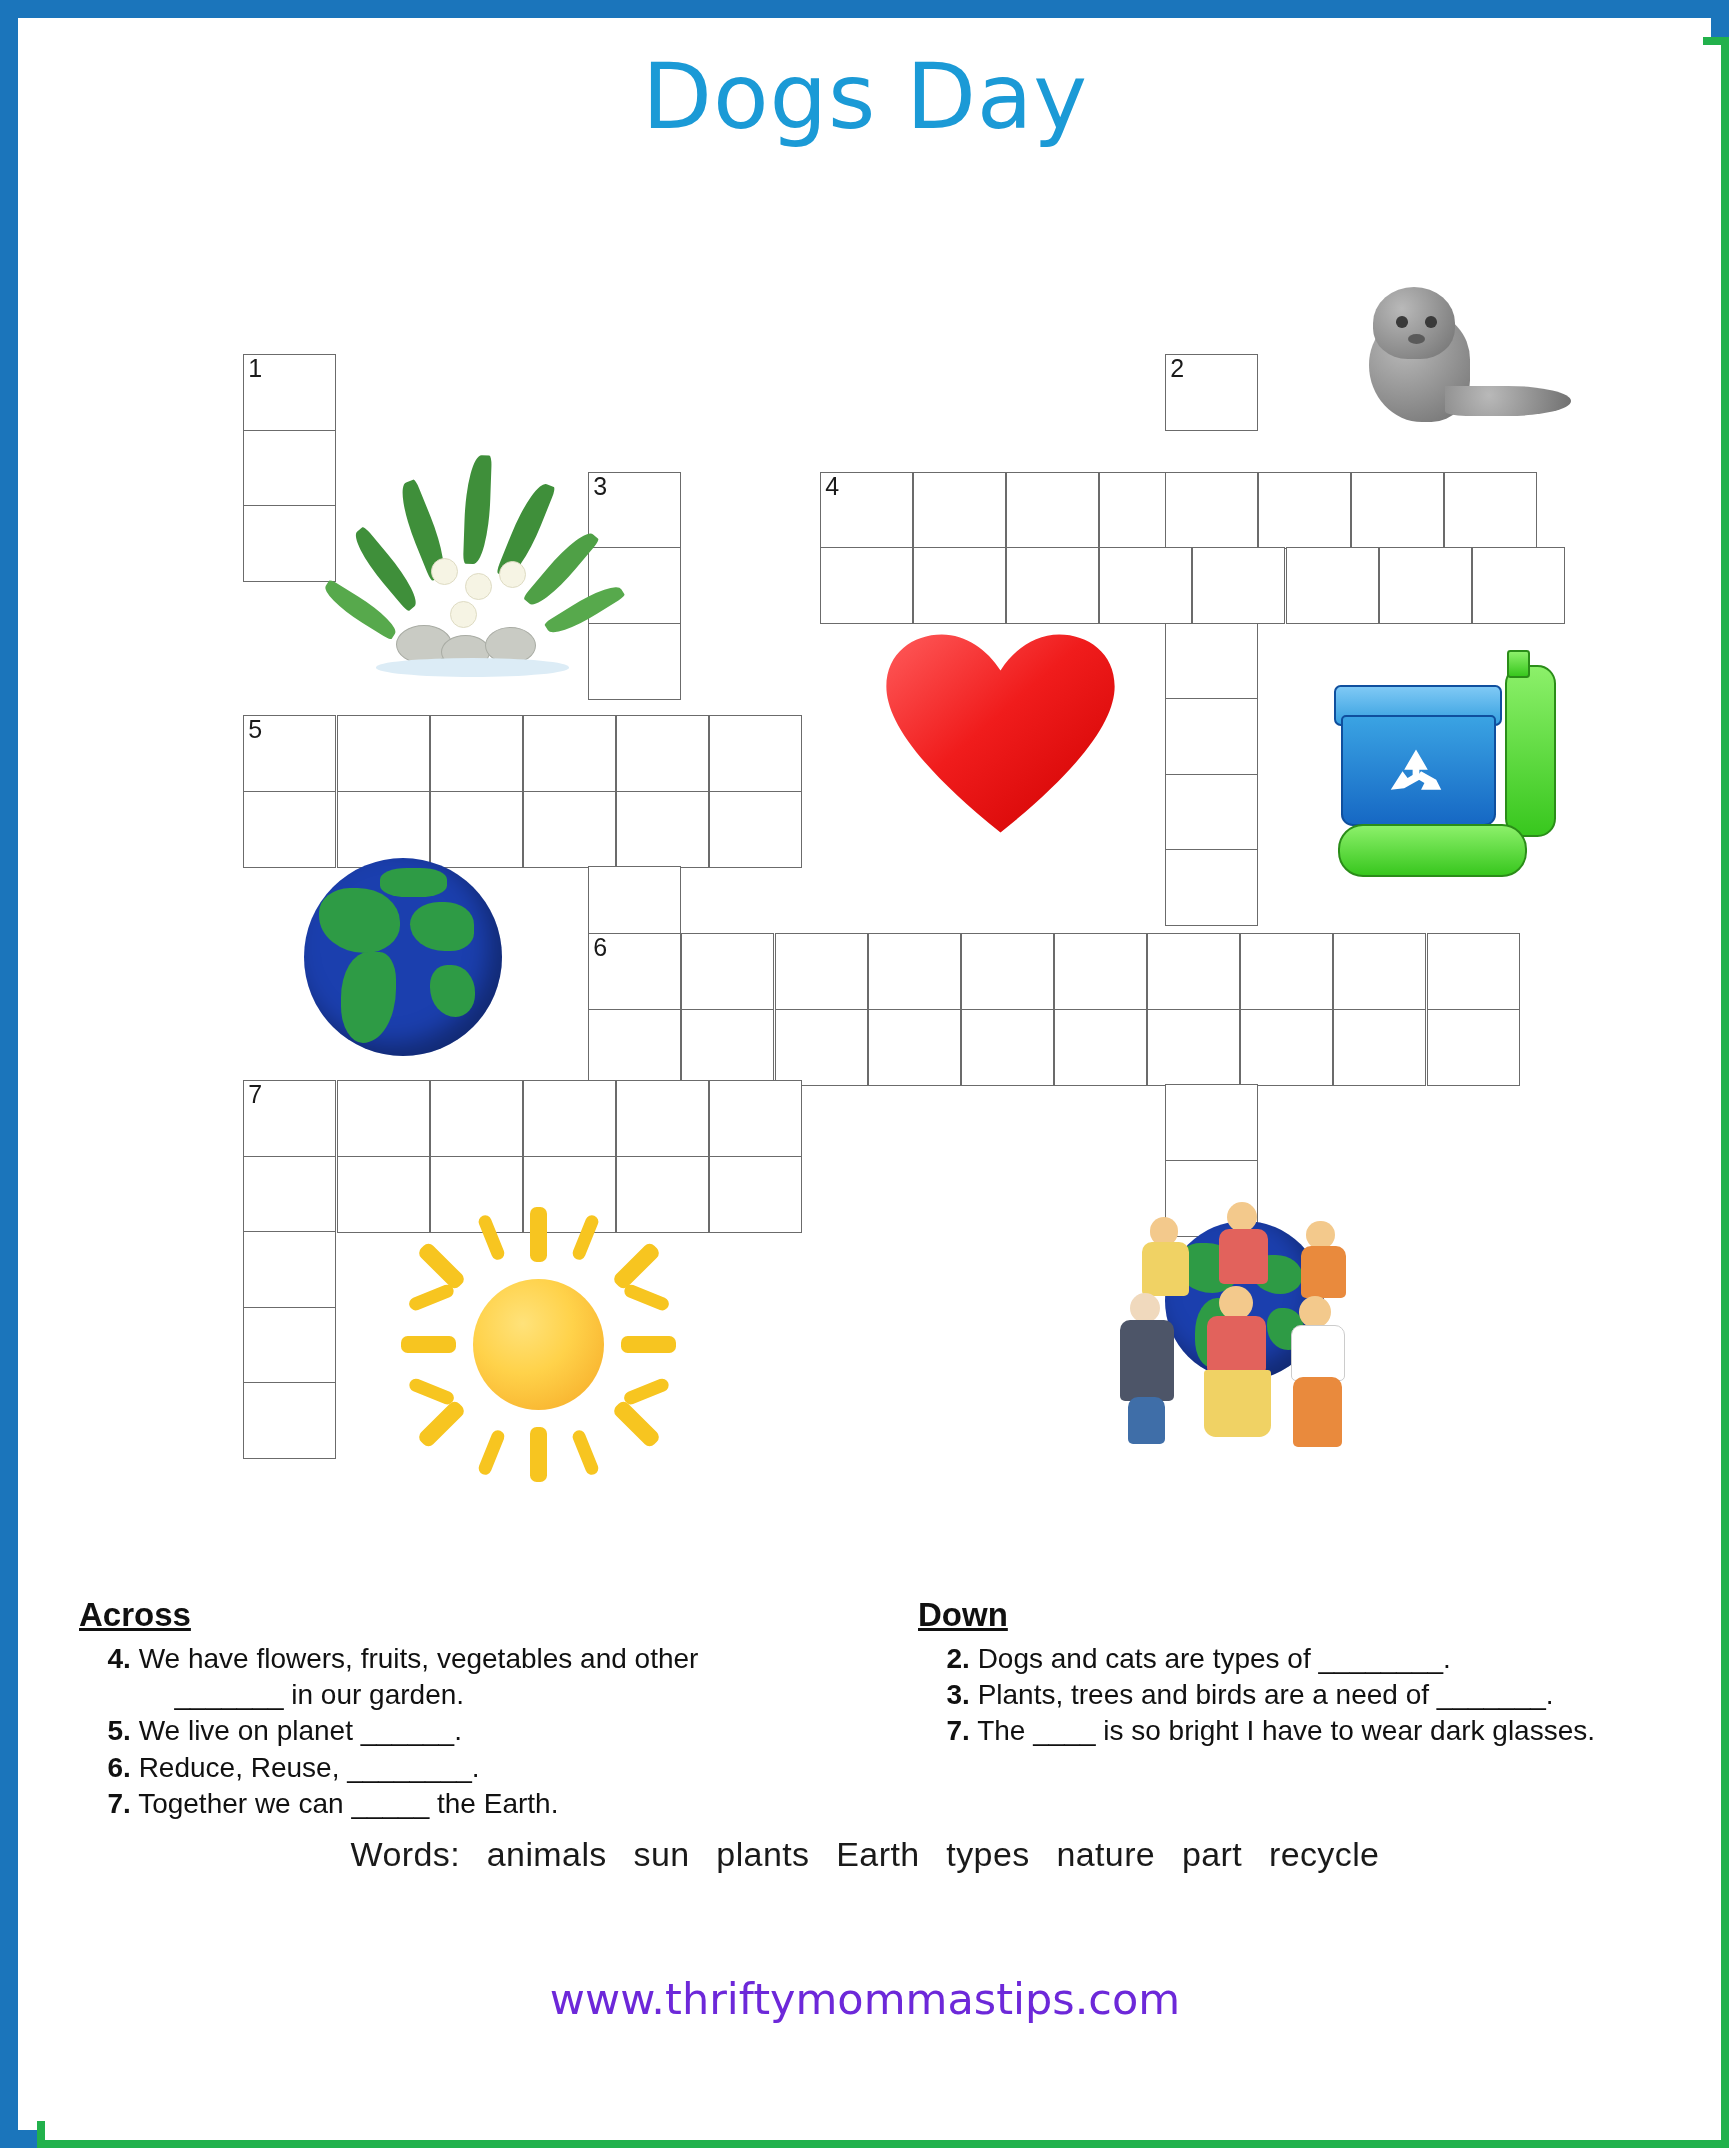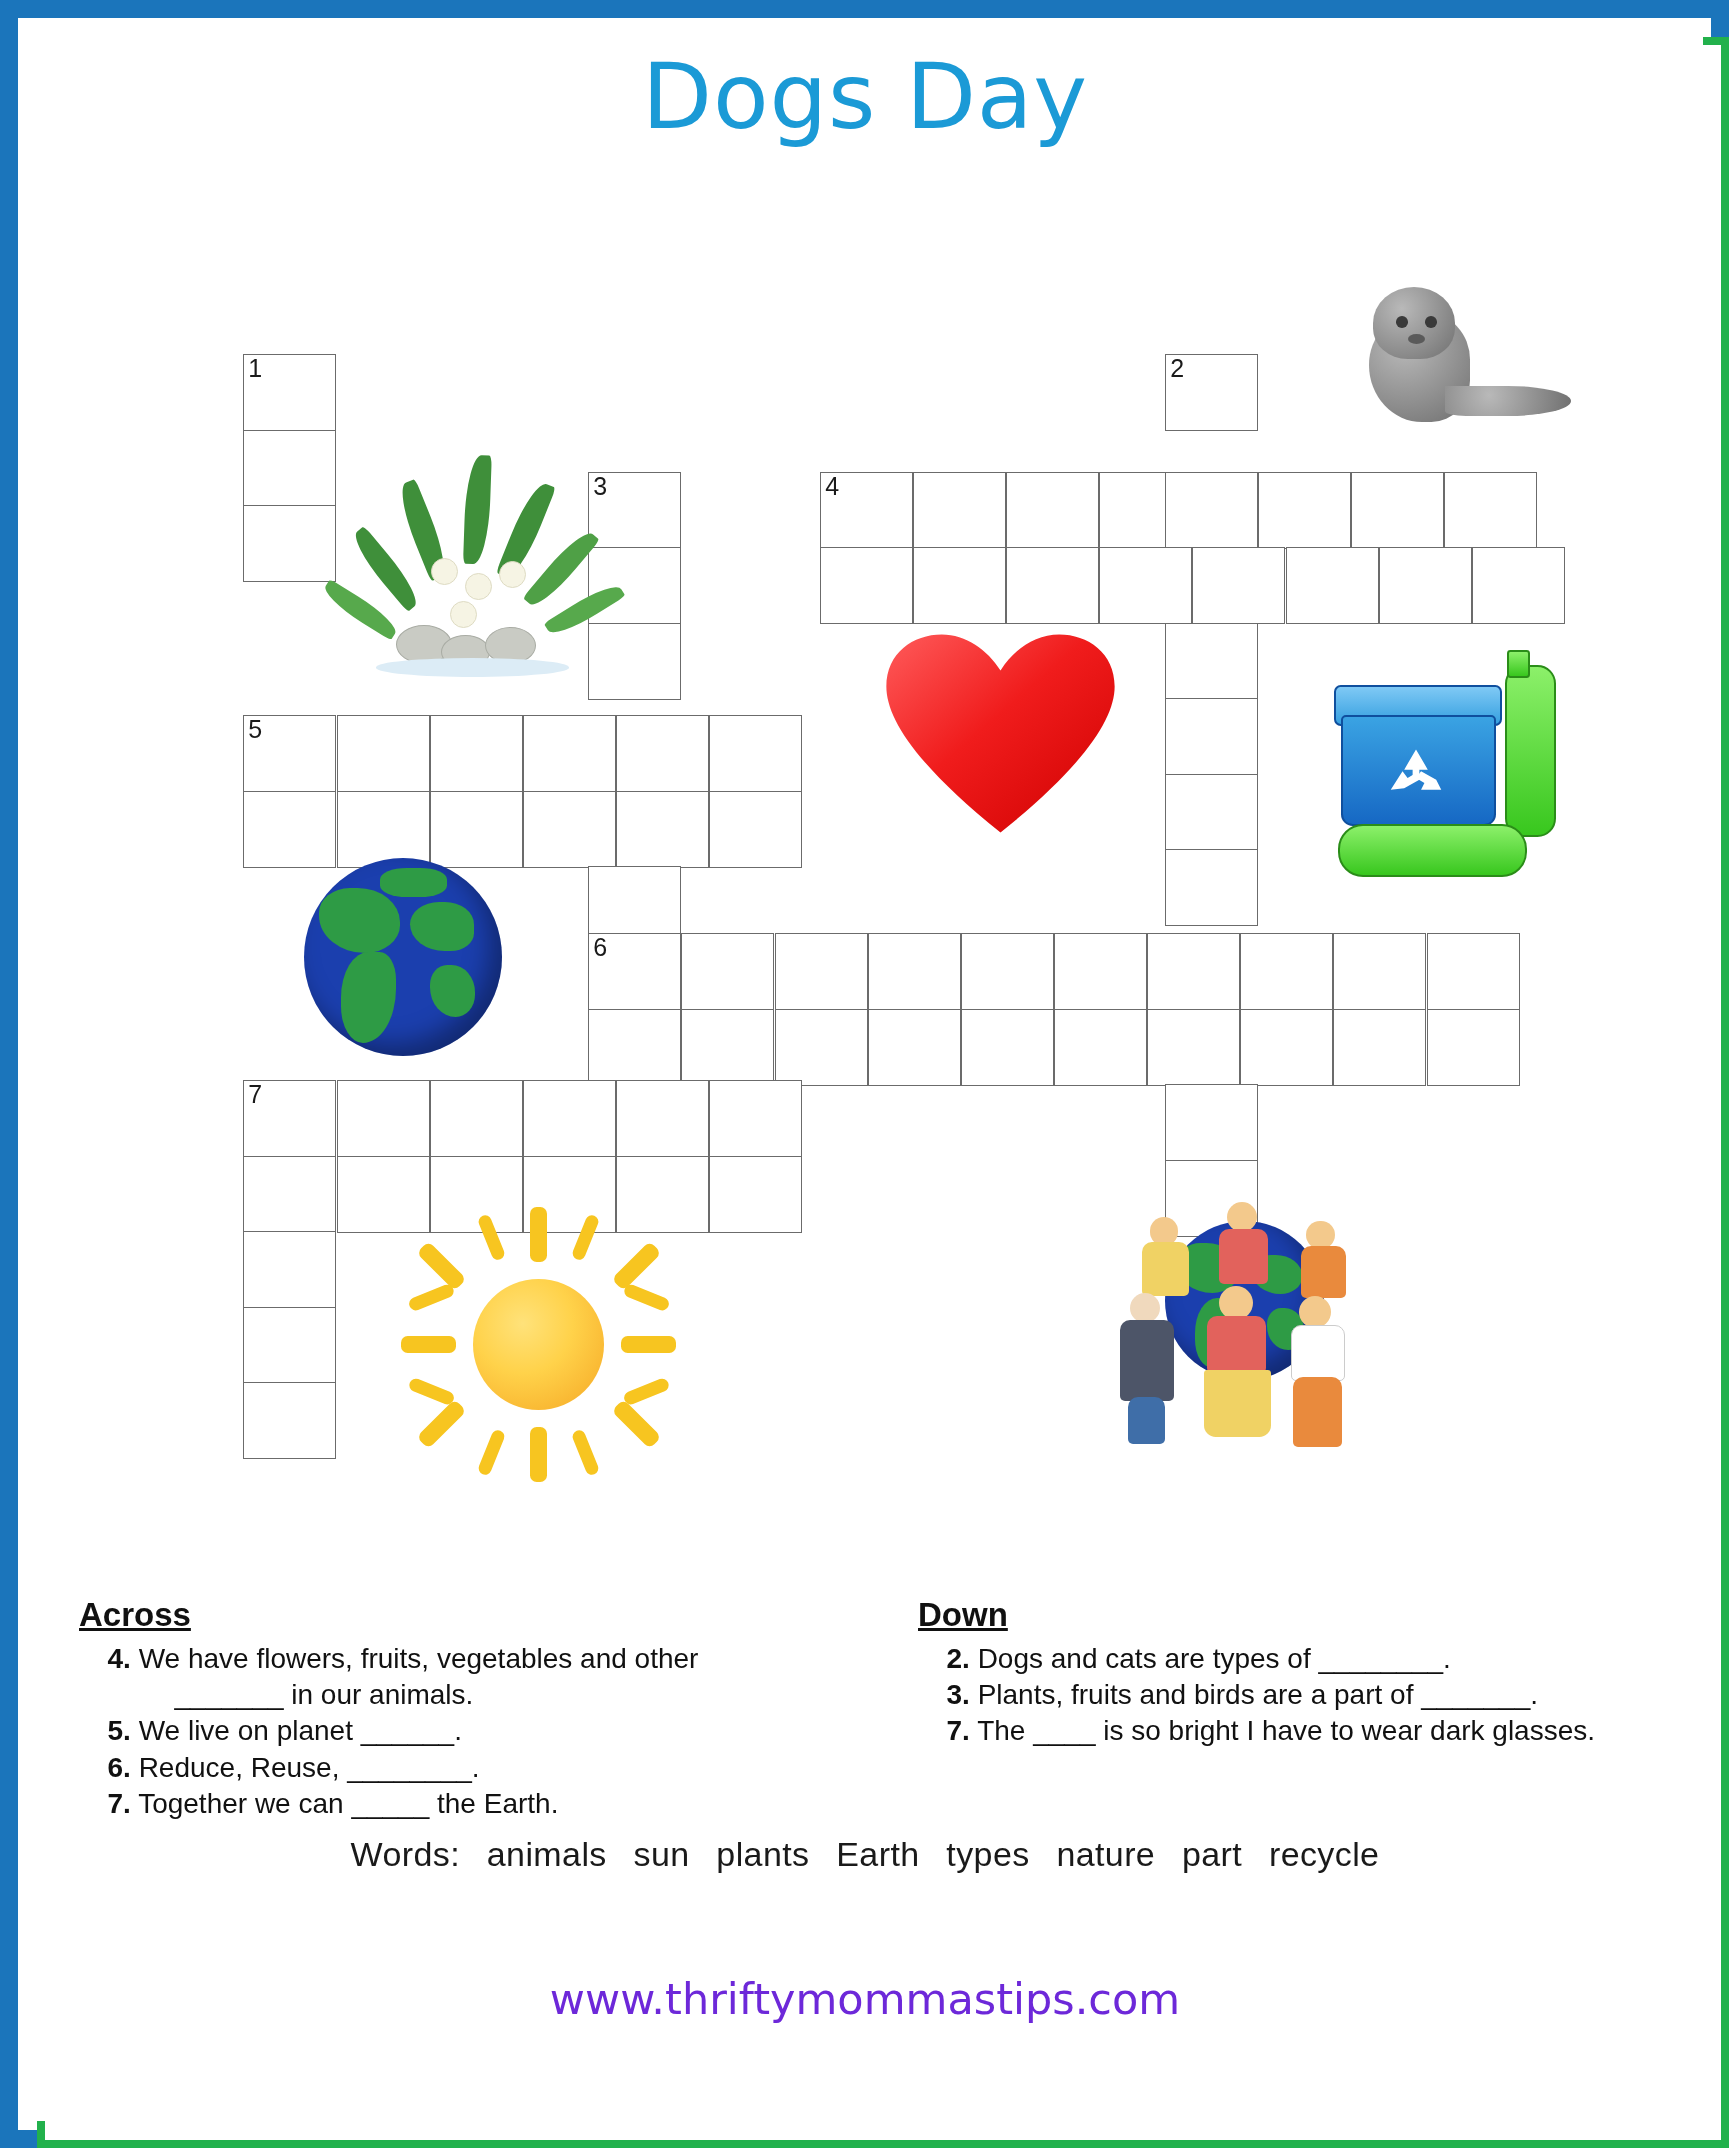--- a/index.html
+++ b/index.html
@@ -454,21 +454,21 @@
   </div>
 
   <div id="clues">
 
     <div class="clue-col" id="col-across">
       <div class="clue-head">Across</div>
       <ul class="clue-list">
         <li class="clue-item">
           <span class="n">4.</span>
           <span>We have flowers, fruits, vegetables and other</span>
-          <span class="cont">_______  in our animals.</span>
+          <span class="cont">_______  in our garden.</span>
         </li>
         <li class="clue-item">
           <span class="n">5.</span>
           <span>We live on planet ______.</span>
         </li>
         <li class="clue-item">
           <span class="n">6.</span>
           <span>Reduce, Reuse, ________.</span>
         </li>
         <li class="clue-item">
@@ -480,21 +480,21 @@
 
     <div class="clue-col" id="col-down">
       <div class="clue-head">Down</div>
       <ul class="clue-list">
         <li class="clue-item">
           <span class="n">2.</span>
           <span>Dogs and cats are types of ________.</span>
         </li>
         <li class="clue-item">
           <span class="n">3.</span>
-          <span>Plants, fruits and birds are a part of _______.</span>
+          <span>Plants, trees and birds are a need of _______.</span>
         </li>
         <li class="clue-item">
           <span class="n">7.</span>
           <span>The ____ is so bright I have to wear dark glasses.</span>
         </li>
       </ul>
     </div>
 
   </div>
 

